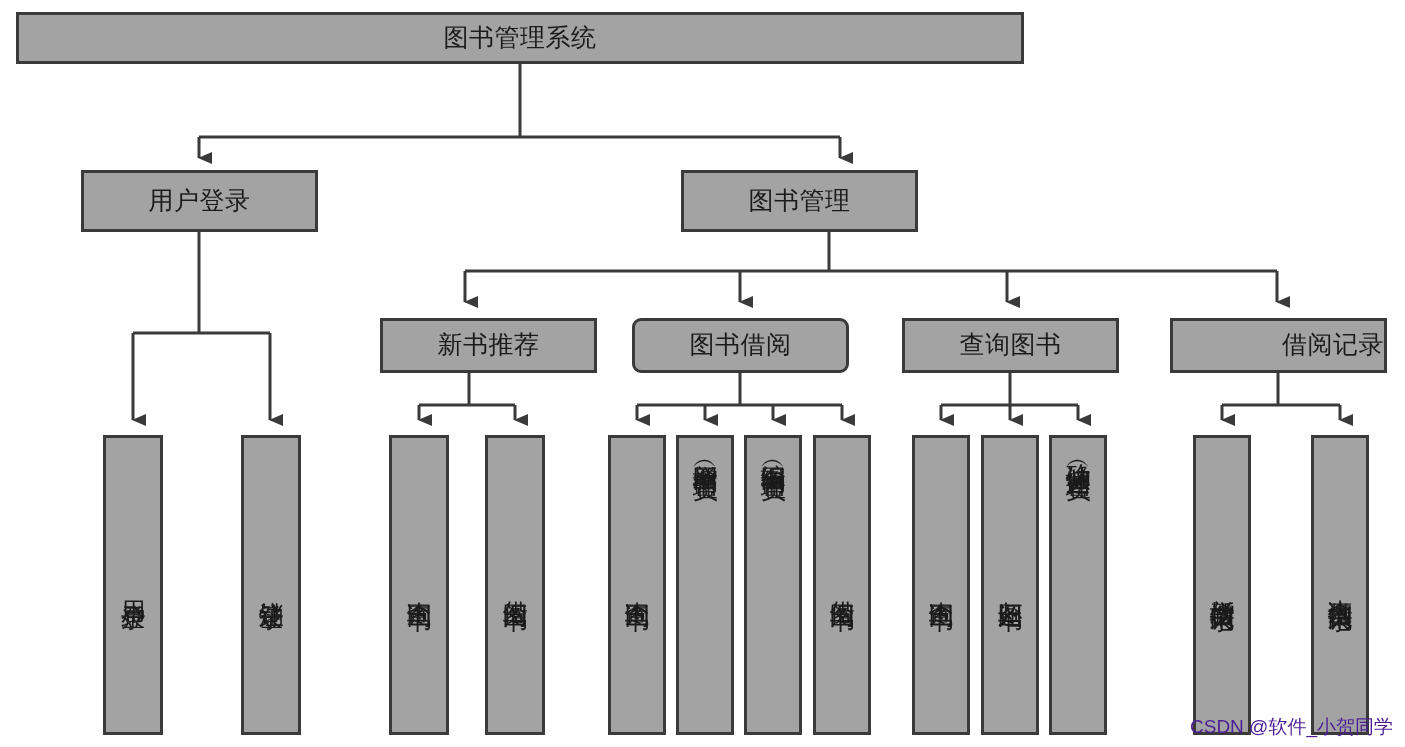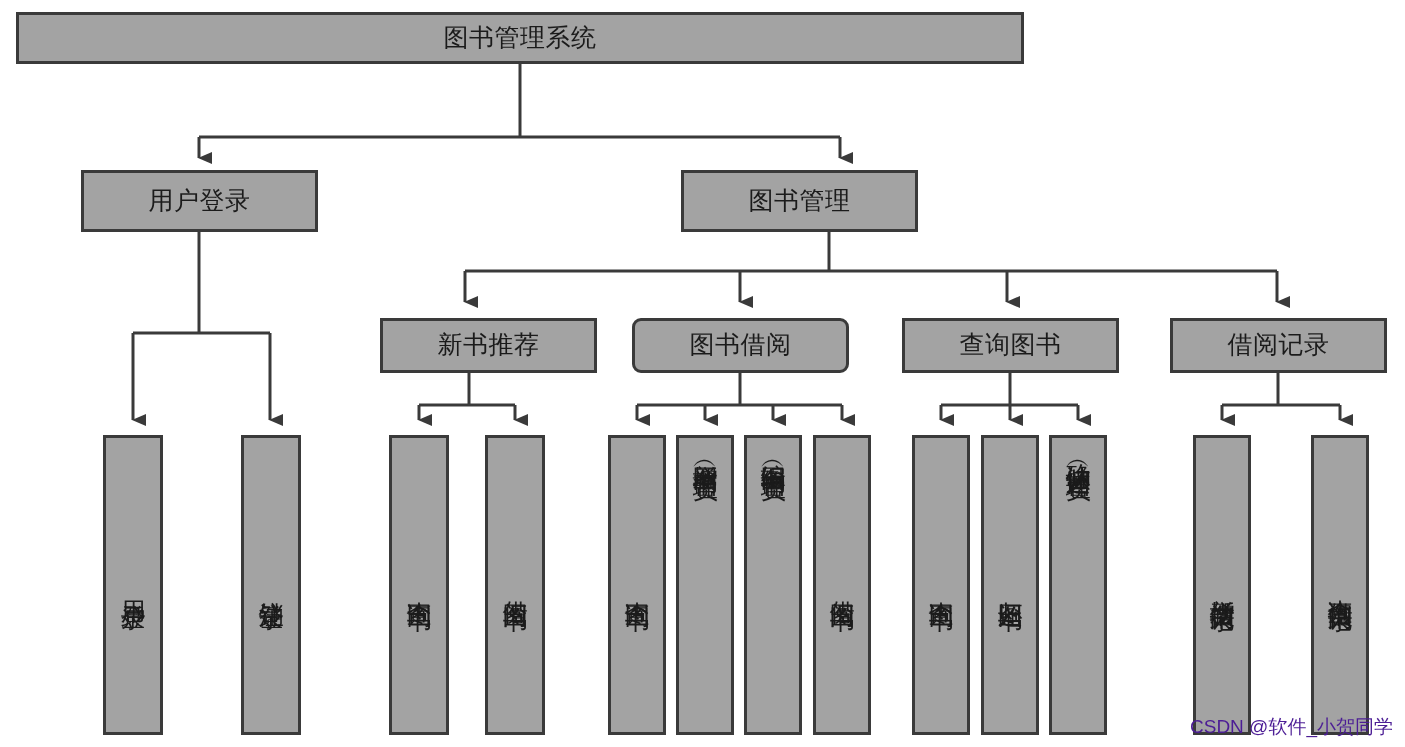--- a/index.html
+++ b/index.html
@@ -163,21 +163,21 @@
   </div>
 
   <div class="node horiz" style="left:632px; top:318px; width:217px; height:55px;border-radius:9px;">
     <span class="label">图书借阅</span>
   </div>
 
   <div class="node horiz" style="left:902px; top:318px; width:217px; height:55px;">
     <span class="label">查询图书</span>
   </div>
 
-  <div class="node horiz" style="left:1170px; top:318px; width:217px; height:55px;">
+  <div class="node horiz" style="left:1170px; top:318px; width:217px; height:55px;justify-content:flex-end;">
     <span class="label">借阅记录</span>
   </div>
 
   <div class="node vert mid" style="left:103px; top:435px; width:60px; height:300px;">
     <span class="label">用户登录</span>
   </div>
 
   <div class="node vert mid" style="left:241px; top:435px; width:60px; height:300px;">
     <span class="label">注销登录</span>
   </div>

